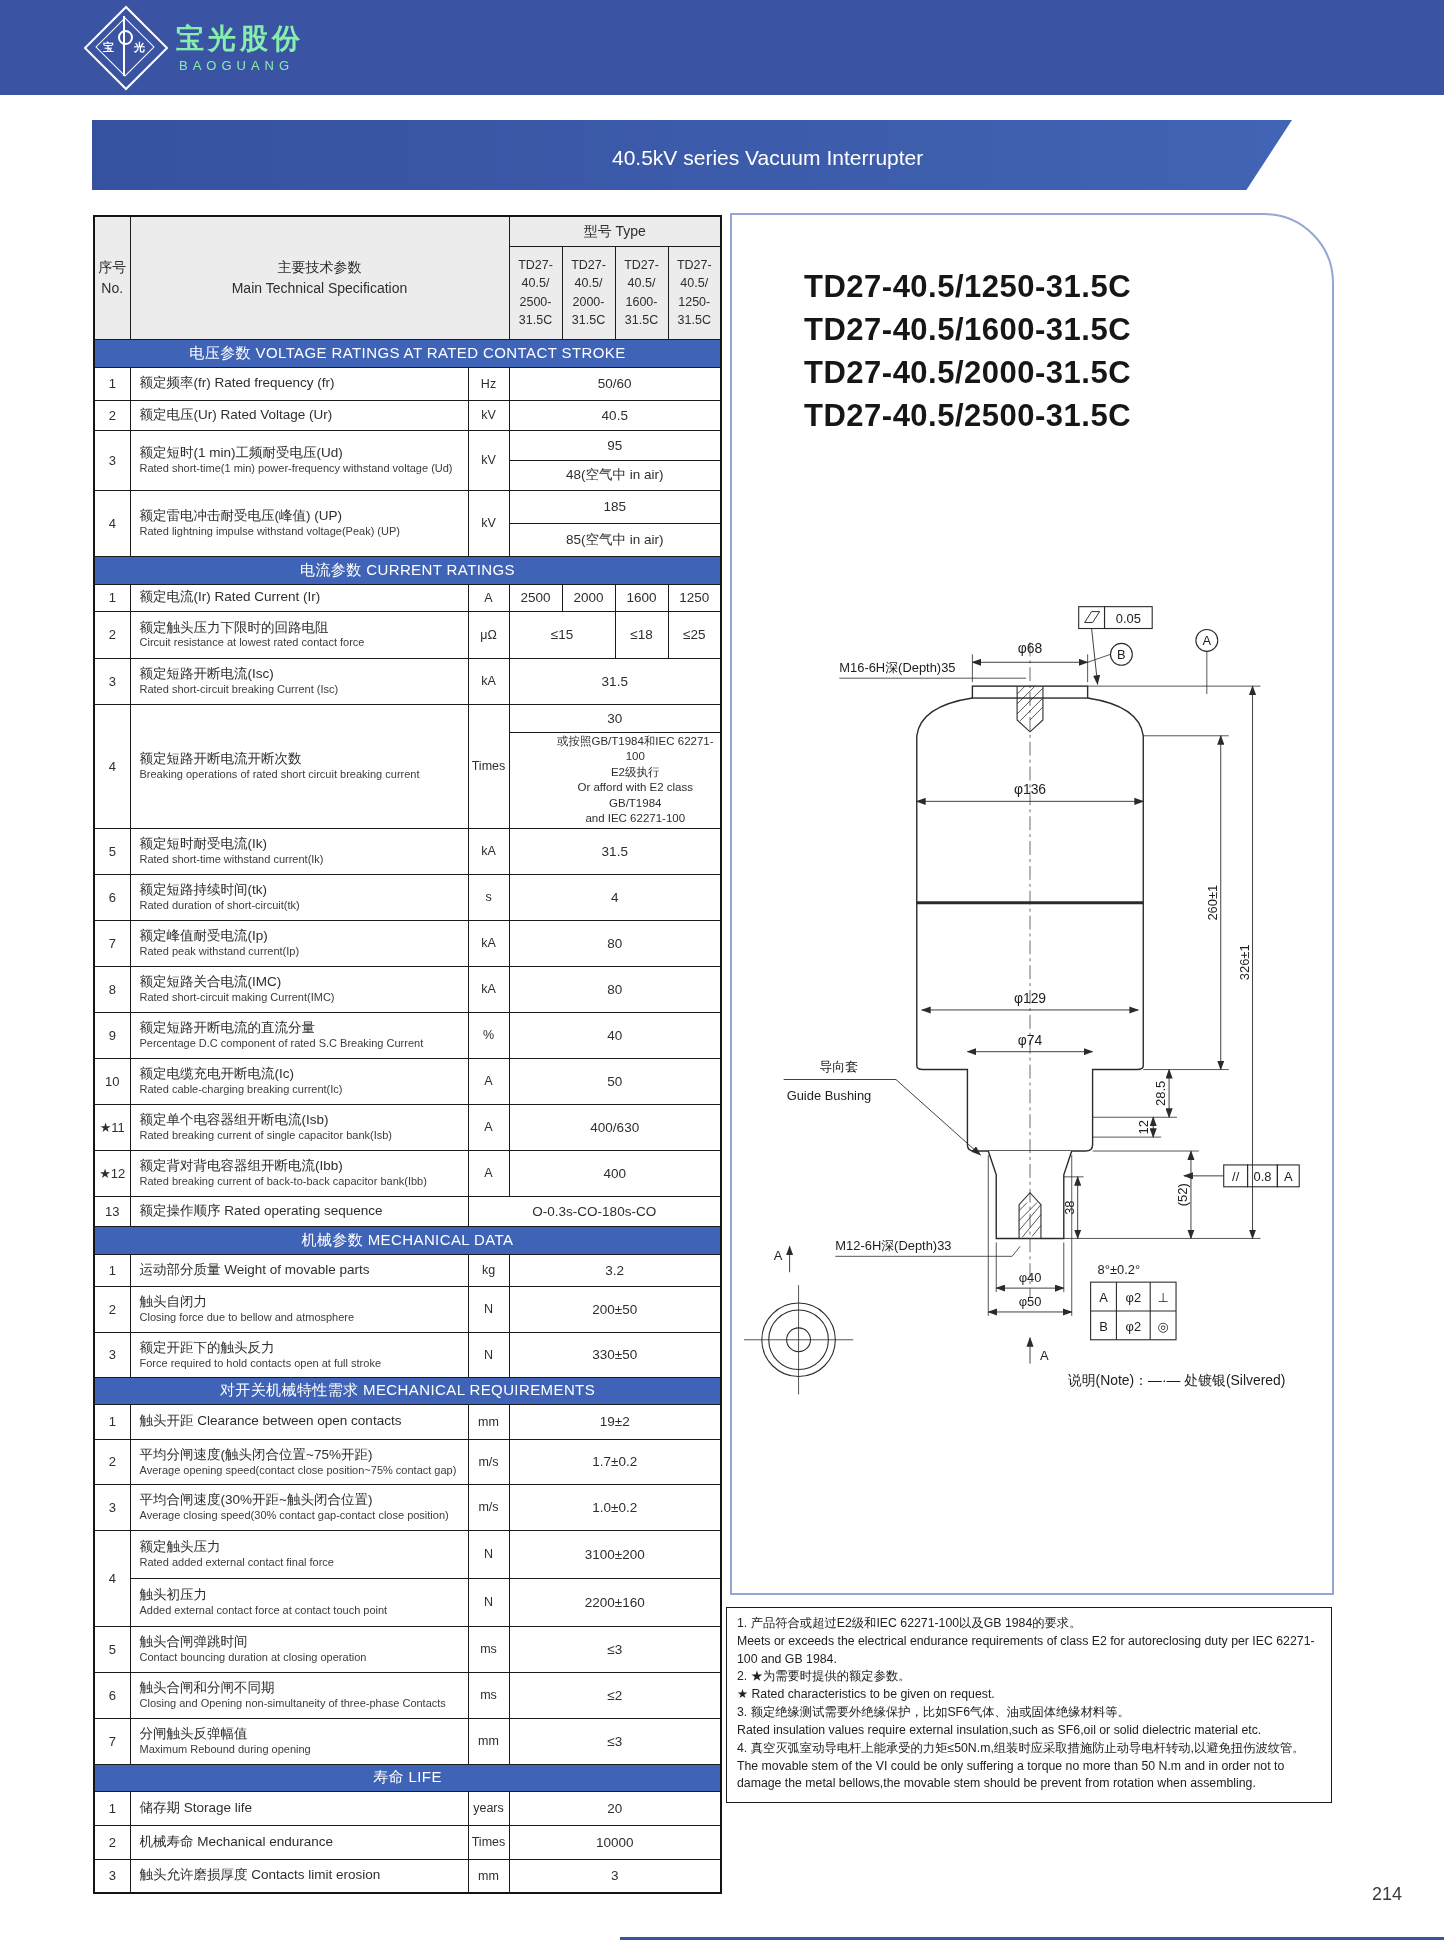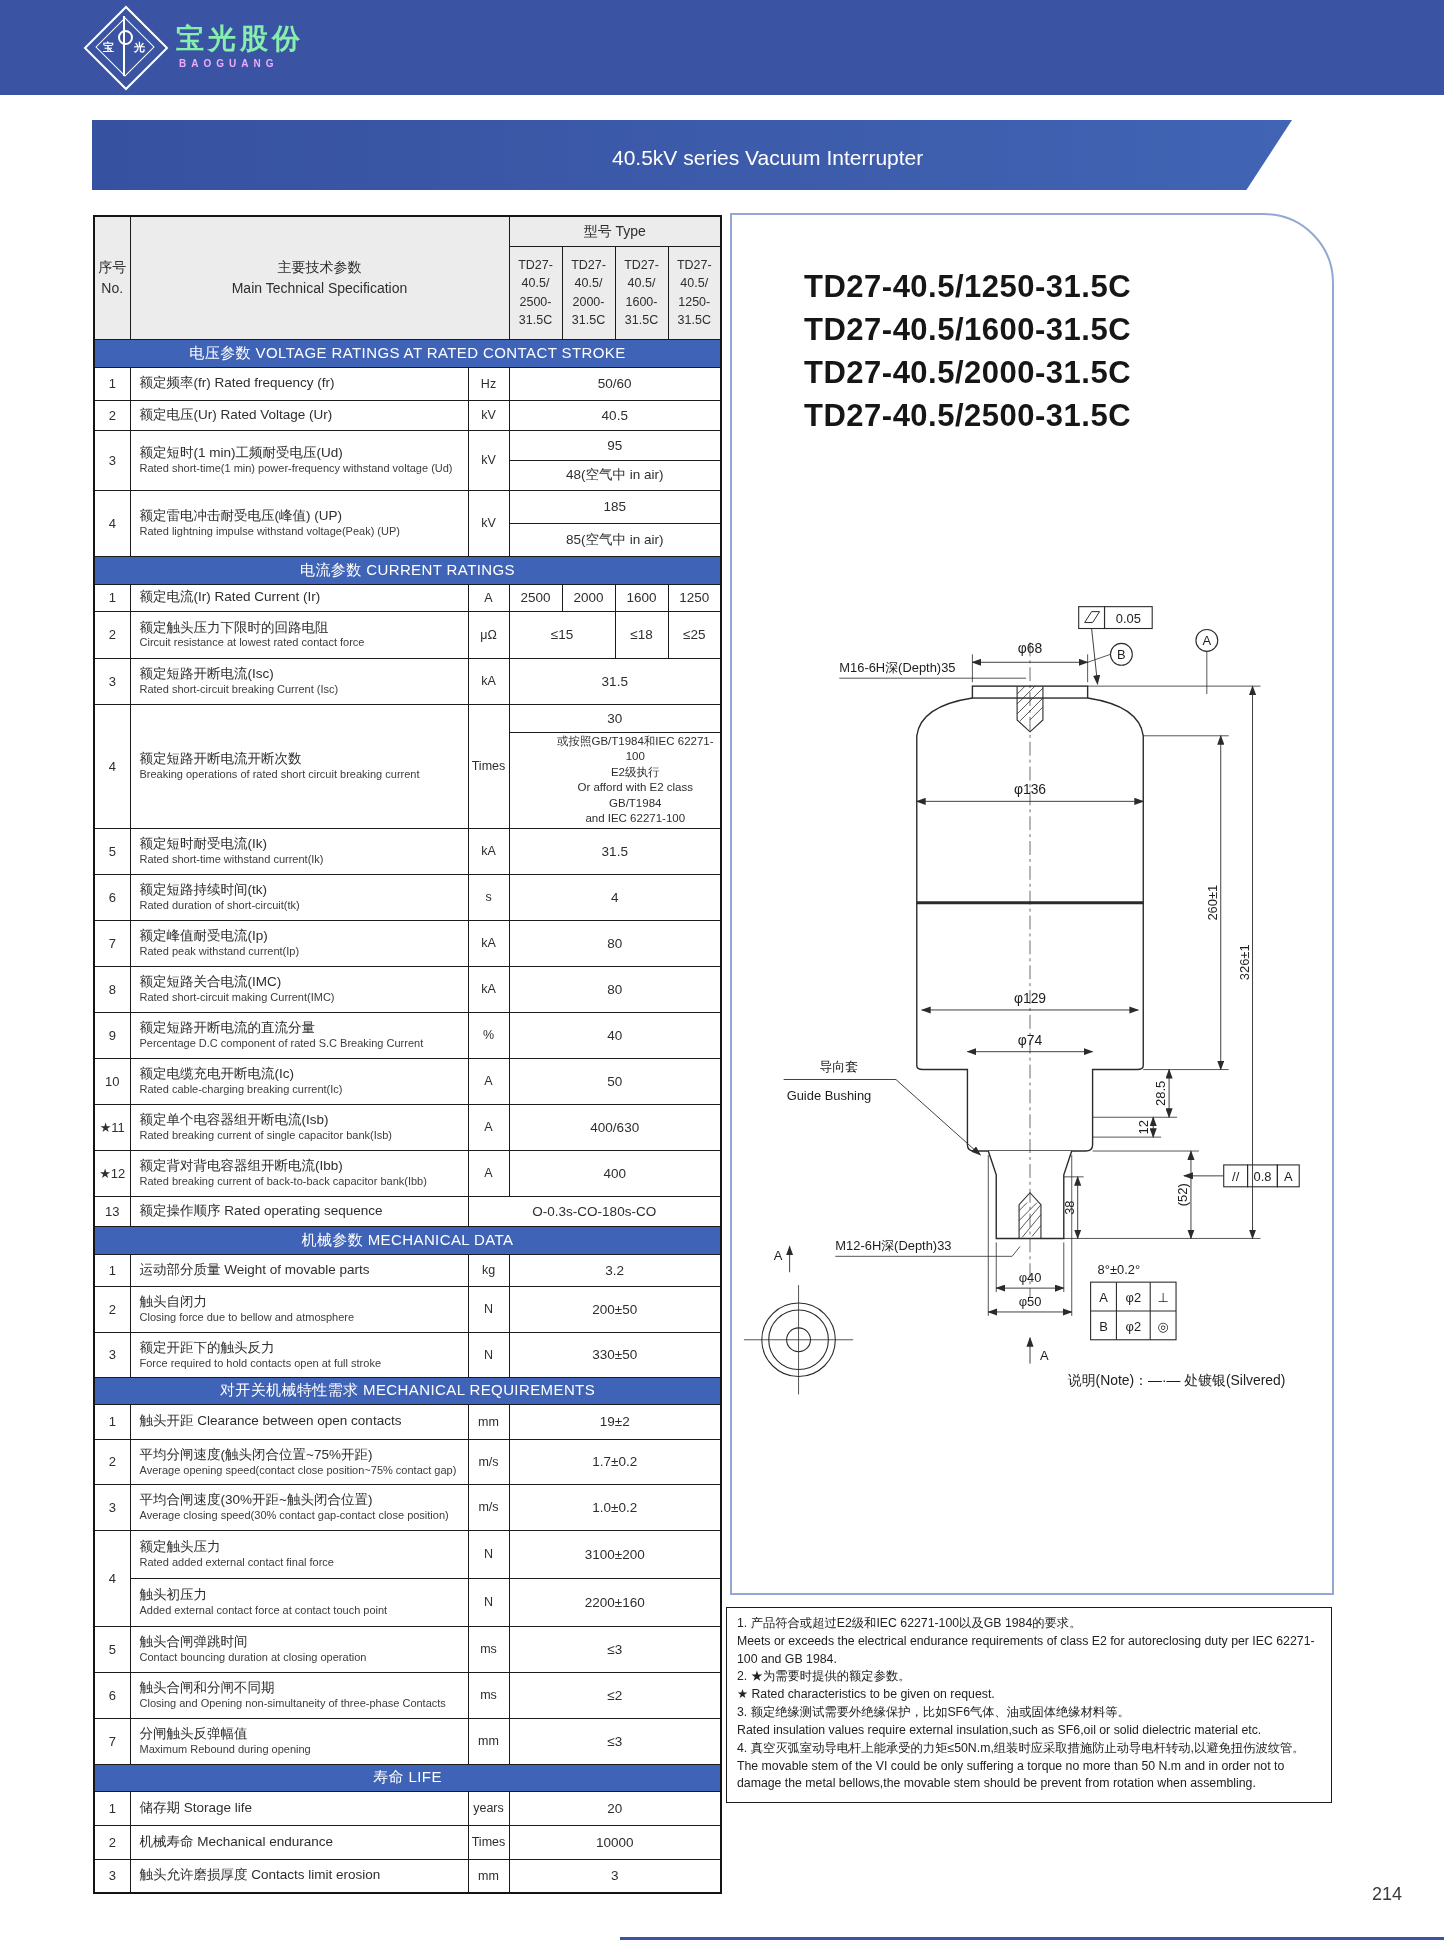--- a/index.html
+++ b/index.html
@@ -8,21 +8,21 @@
   
   .banner{position:absolute;left:0;top:0;width:1444px;height:95px;background:#3a53a3;}
   .logo-diamond{position:absolute;left:96px;top:8px;width:56px;height:56px;border:2.5px solid #fff;
                 transform:rotate(45deg);transform-origin:center;margin-top:10px;}
   .logo-inner{position:absolute;left:104px;top:26px;width:40px;height:40px;border:1px solid #fff;
               transform:rotate(45deg);}
   .logo-cn{position:absolute;color:#fff;font-size:11px;font-weight:bold;}
   .logo-stem{position:absolute;left:123px;top:16px;width:2px;height:60px;background:#fff;}
   .logo-dot{position:absolute;left:118px;top:30px;width:11px;height:11px;border-radius:50%;border:2px solid #fff;}
   .brand-cn{position:absolute;left:176px;top:20px;color:#86efac;font-size:28px;font-weight:bold;letter-spacing:4px;}
-  .brand-en{position:absolute;left:179px;top:58px;color:#f0abfc;font-size:10px;font-weight:bold;letter-spacing:5px;}
+  .brand-en{position:absolute;left:179px;top:58px;color:#86efac;font-size:13px;font-weight:normal;letter-spacing:5px;}
   
   .titlebar{position:absolute;left:92px;top:120px;width:1200px;height:70px;
             background:linear-gradient(90deg,#36519f,#4164b4);
             clip-path:polygon(0 0,100% 0,96.2% 100%,0 100%);}
   .title-cn{position:absolute;left:46px;top:24px;color:#fff;font-size:37px;font-weight:normal;letter-spacing:2px;margin-top:45px;}
   .title-en{position:absolute;left:520px;top:26px;color:#fff;font-size:21px;}
   
   .tblwrap{position:absolute;left:93px;top:215px;width:628px;}
   table{border-collapse:collapse;table-layout:fixed;width:628px;border:2px solid #141414;}
   td{border:1px solid #1b1b1b;text-align:center;vertical-align:middle;padding:1px 3px;color:#2e2e2e;}

